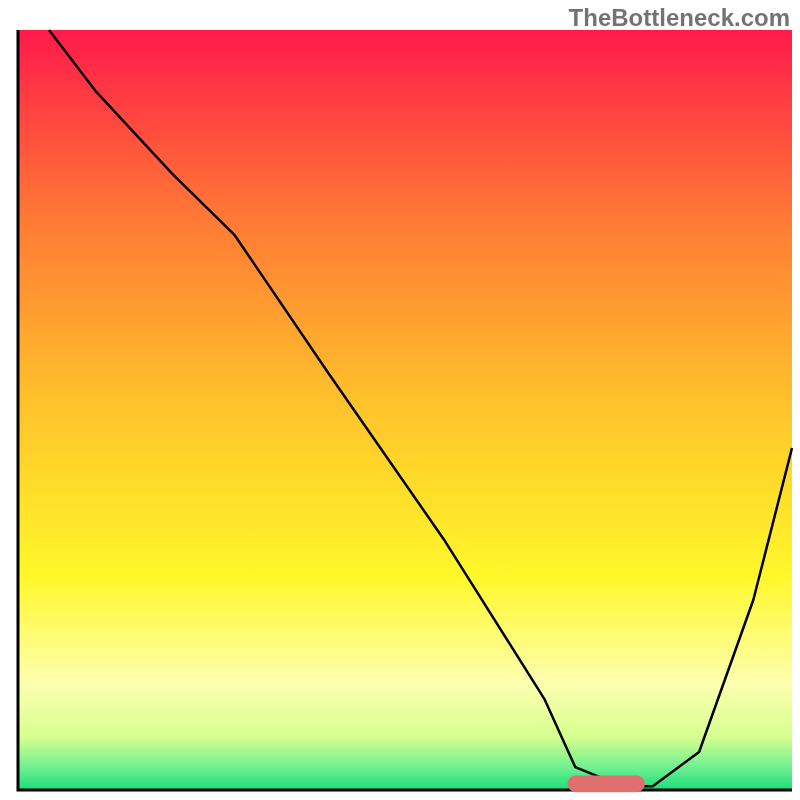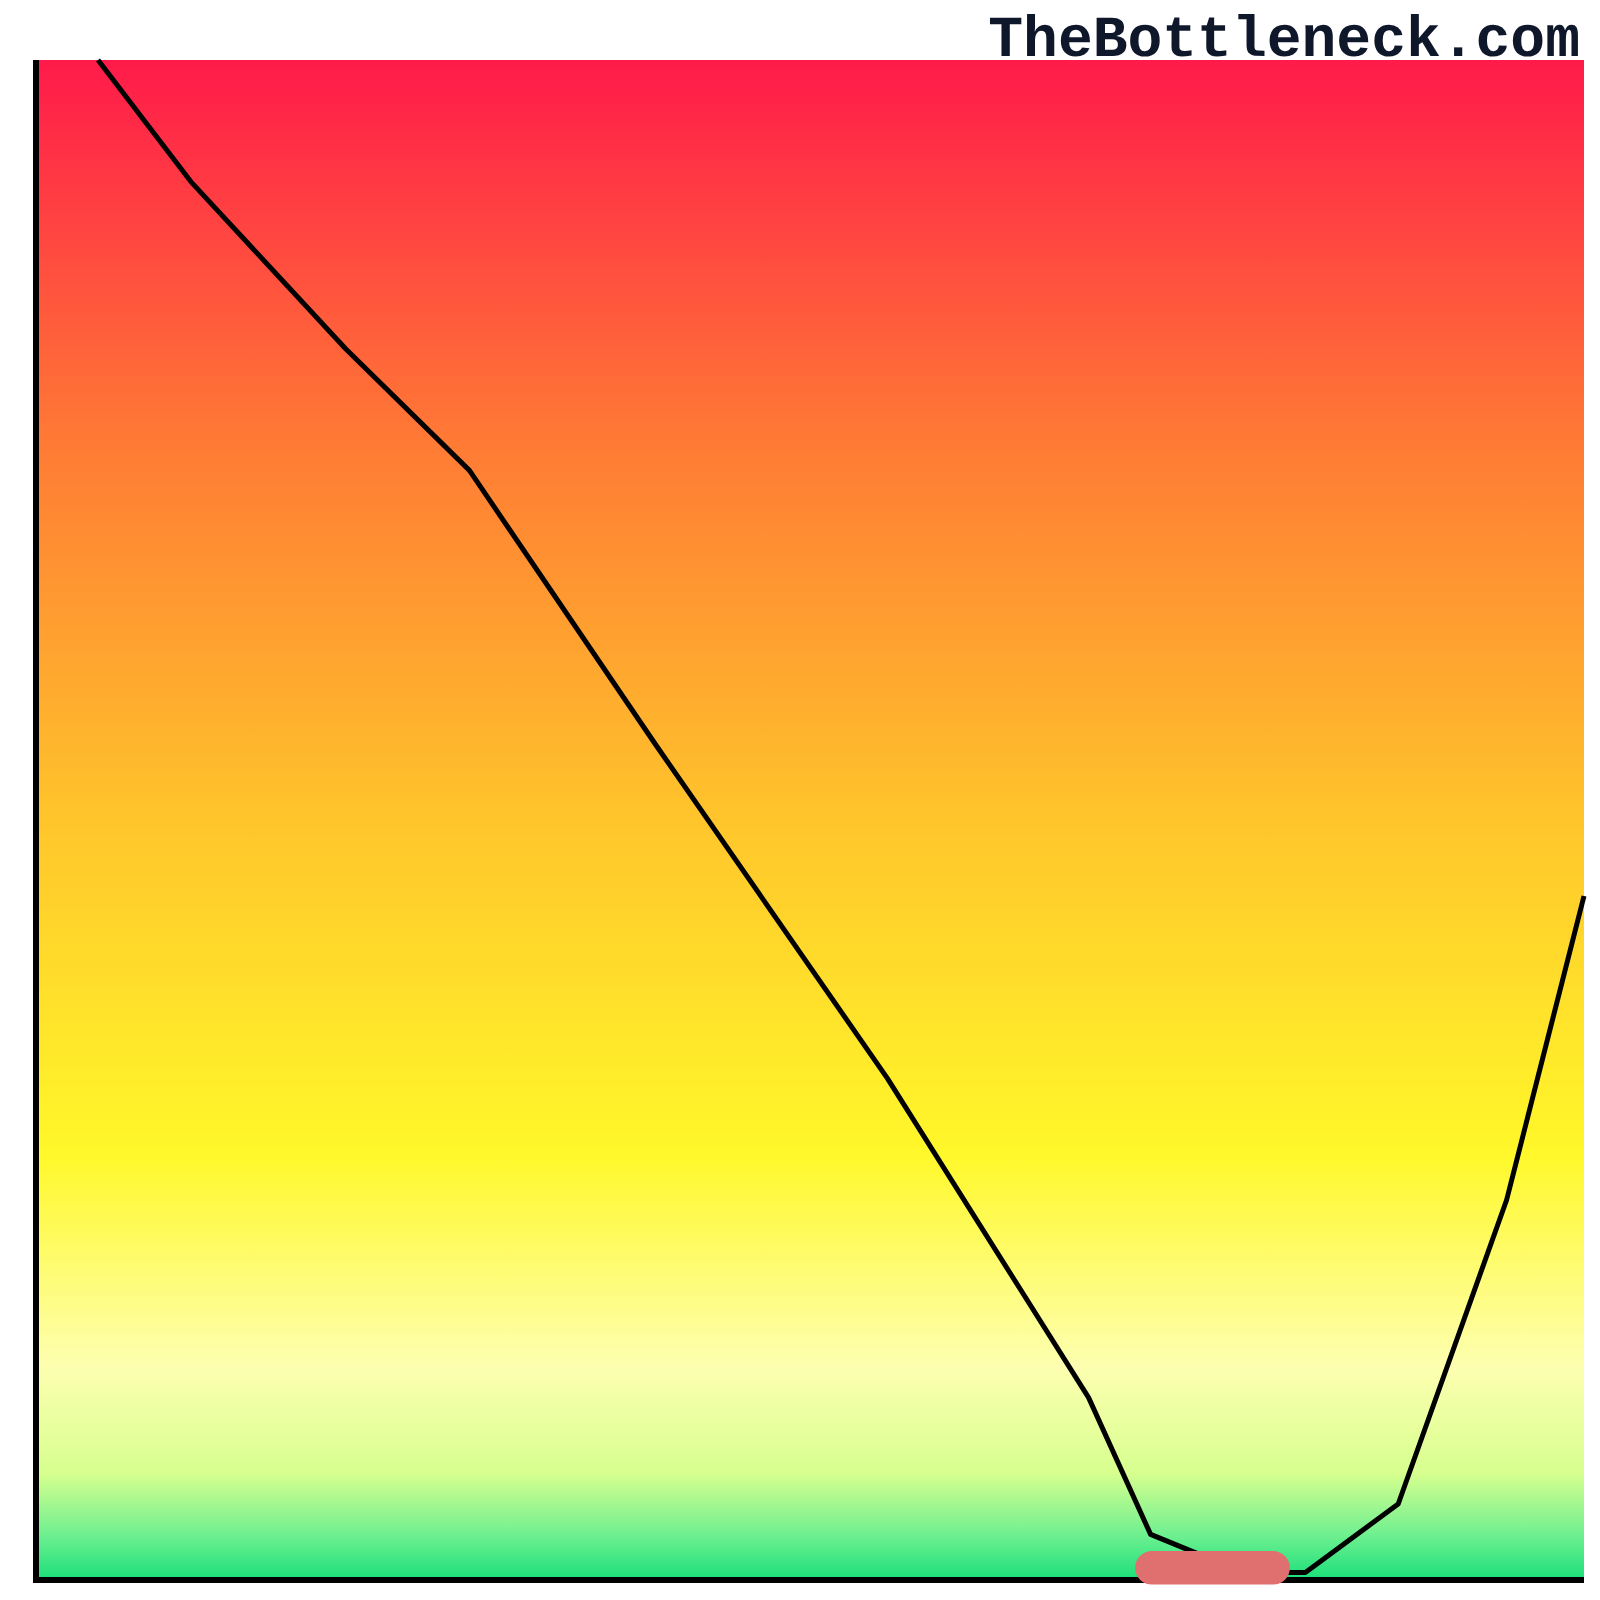--- a/index.html
+++ b/index.html
@@ -13,25 +13,24 @@
   }
   .chart-container {
     position: relative;
     width: 800px;
     height: 800px;
   }
   .watermark {
     position: absolute;
     top: 4px;
     right: 10px;
-    font-size: 29px;
+    font-size: 24px;
     font-weight: bold;
-    color: #0f172a;
+    color: #737373;
     z-index: 10;
-    font-family: Liberation Mono, monospace;
   }
   svg {
     position: absolute;
     top: 0;
     left: 0;
   }
 </style>
 </head>
 <body>
 

